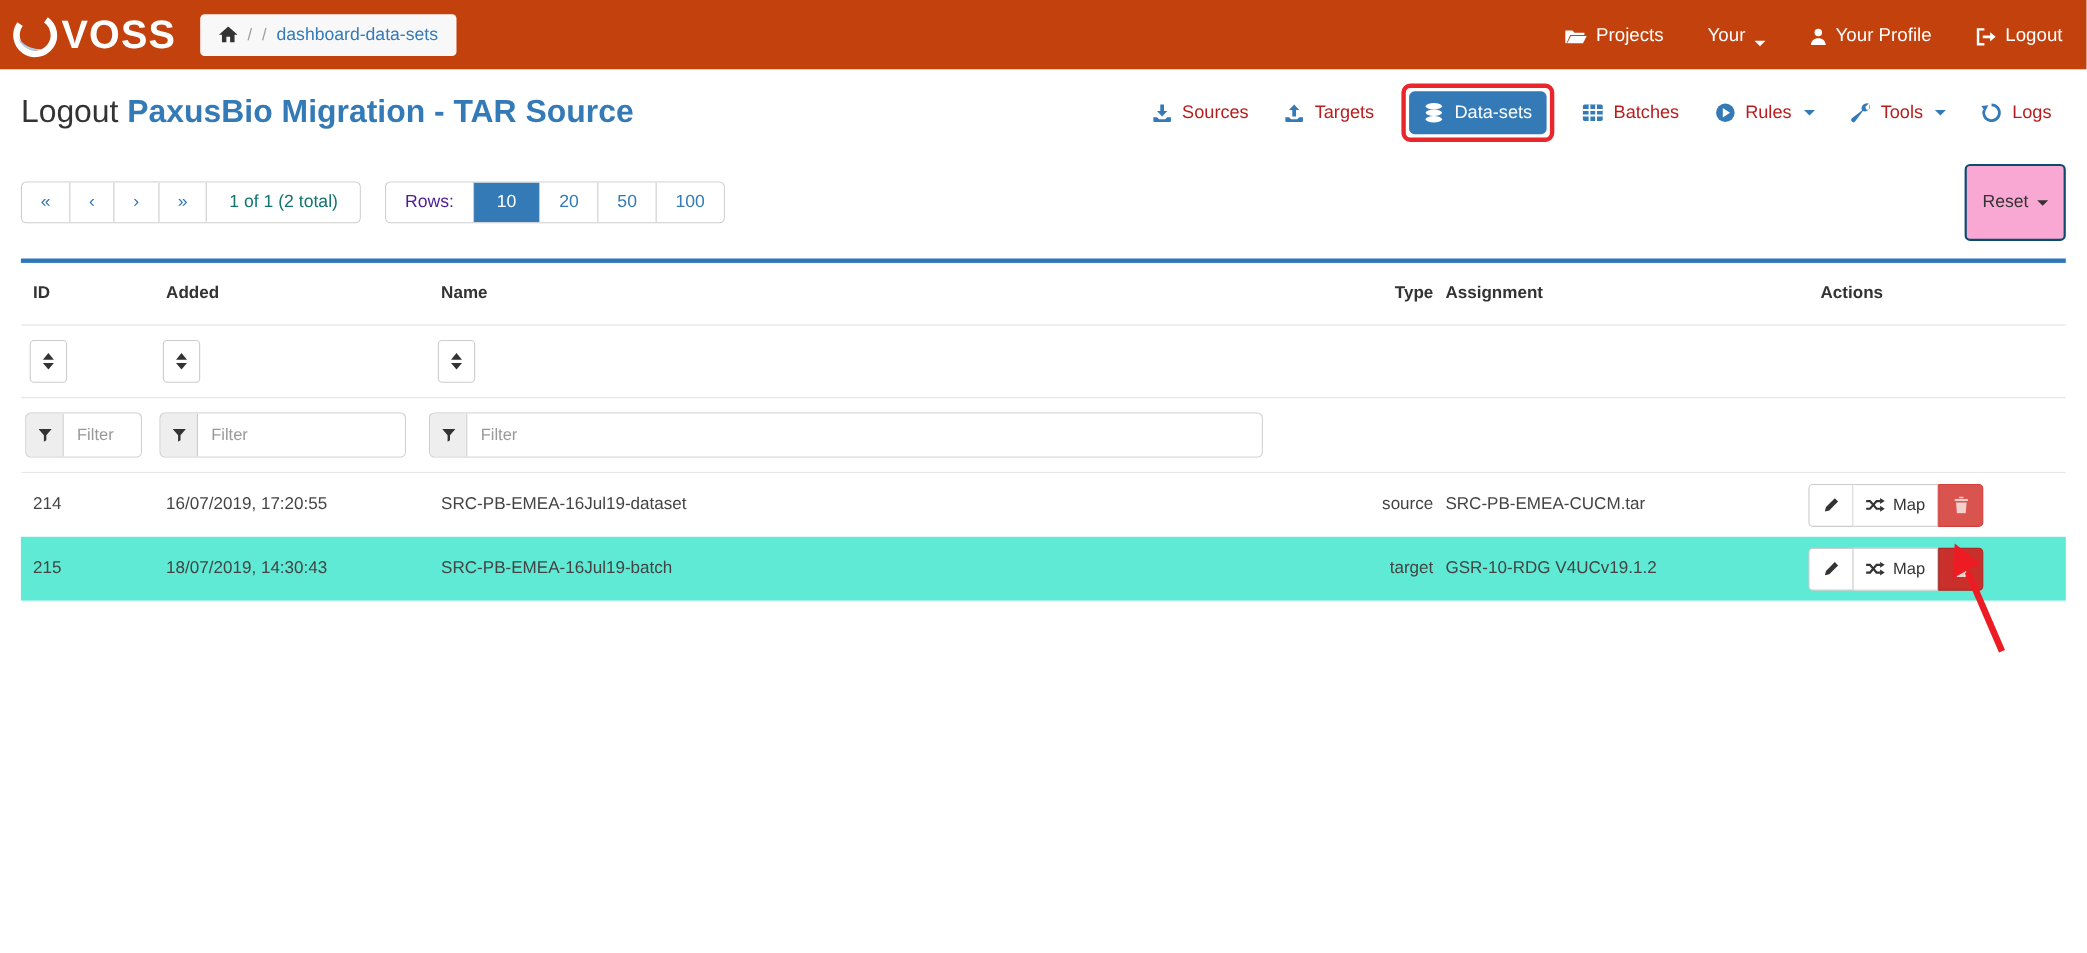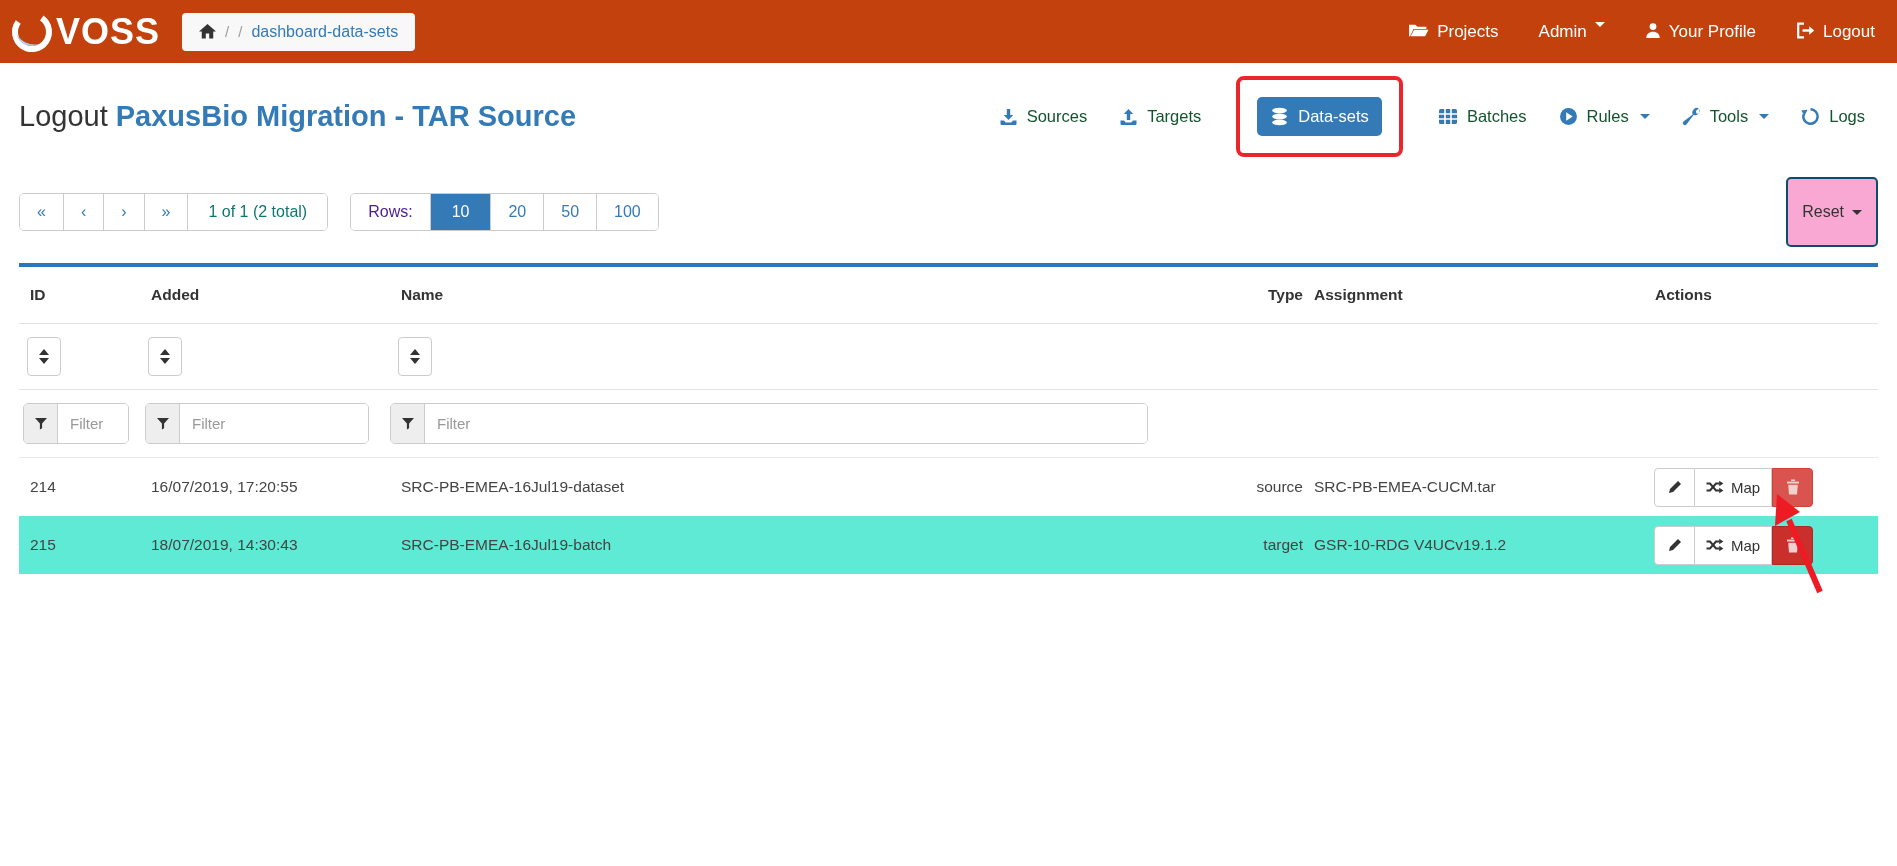--- a/index.html
+++ b/index.html
@@ -11,31 +11,31 @@
   svg { display:block; }
 
   
   .navbar { height:63px; background:#c2410c; display:flex; align-items:center; padding:0 22px 0 8px; }
   .brand { display:flex; align-items:center; margin-right:16px; }
   .brand-text { color:#fff; font-size:36px; font-weight:bold; letter-spacing:1px; line-height:1; }
   .breadcrumb { background:#f8f8f8; border-radius:4px; height:38px; display:flex; align-items:center; gap:9px; padding:0 17px; margin-left:6px; }
   .crumb-sep { color:#9d9d9d; font-size:15px; }
   .crumb-current { color:#337ab7; font-size:16px; }
   .nav-right { margin-left:auto; display:flex; align-items:center; gap:40px; }
-  .nav-link { display:flex; align-items:flex-start; gap:8px; color:#fff; font-size:17px; cursor:pointer; }
+  .nav-link { display:flex; align-items:flex-end; gap:8px; color:#fff; font-size:17px; cursor:pointer; }
   .caret { width:0; height:0; border-left:5px solid transparent; border-right:5px solid transparent; border-top:5px solid currentColor; display:inline-block; }
 
   
   .page-head { display:flex; align-items:center; padding:13px 19px 6px 19px; }
   .page-title { font-size:29px; color:#333; font-weight:normal; white-space:nowrap; }
   .page-title .proj { color:#337ab7; font-weight:bold; }
   .tabs { margin-left:auto; display:flex; align-items:center; gap:6px; }
-  .tab { display:flex; align-items:center; gap:9px; color:#14532d; font-size:16.5px; padding:10px 13px; cursor:pointer; white-space:nowrap; border-radius:5px; }
+  .tab { display:flex; align-items:center; gap:9px; color:#b91c1c; font-size:16.5px; padding:10px 13px; cursor:pointer; white-space:nowrap; border-radius:5px; }
   .tab .caret { color:#337ab7; margin-left:2px; }
-  .red-box { border:4px solid #e8262b; border-radius:8px; padding:17px; margin:0 16px; }
+  .red-box { border:4px solid #e8262b; border-radius:8px; padding:3px; margin:0 6px; }
   .tab.active { background:#337ab7; color:#fff; }
 
   
   .toolbar { display:flex; align-items:center; padding:14px 19px 0 19px; }
   .btn-group { display:flex; align-items:stretch; background:#fff; border:1px solid #ccc; border-radius:5px; overflow:hidden; }
   .bg-cell { display:flex; align-items:center; justify-content:center; padding:9px 17px; font-size:16px; color:#337ab7; border-left:1px solid #ccc; cursor:pointer; background:#fff; }
   .bg-cell:first-child { border-left:none; }
   .bg-cell.pg-status { color:#0f766e; cursor:default; padding:9px 20px; }
   .bg-cell.rows-label { color:#4c1d95; cursor:default; }
   .bg-cell.active { background:#337ab7; color:#fff; padding:9px 21px; }
@@ -55,21 +55,21 @@
   .tri-up { width:0; height:0; border-left:5px solid transparent; border-right:5px solid transparent; border-bottom:6px solid #333; }
   .tri-dn { width:0; height:0; border-left:5px solid transparent; border-right:5px solid transparent; border-top:6px solid #333; }
   .filterrow { height:68px; border-bottom:1px solid #e8e8e8; display:flex; align-items:center; }
   .fgroup { display:flex; align-items:stretch; height:41px; border:1px solid #ccc; border-radius:5px; overflow:hidden; background:#fff; }
   .fg1 { width:106px; margin-left:4px; } .fg2 { width:224px; margin-left:16px; } .fg3 { width:758px; margin-left:21px; }
   .faddon { width:34px; background:#eee; border-right:1px solid #ccc; display:flex; align-items:center; justify-content:center; flex:none; }
   .fgroup input { border:none; outline:none; flex:1; min-width:0; padding:0 12px; font-size:15px; color:#555; background:#fff; }
   .fgroup input::placeholder { color:#999; opacity:1; }
   .drow { height:58px; font-size:15.5px; color:#444; }
   .drow.striped { background:#5eead4; }
-  .actions-wrap { display:flex; align-items:center; margin-left:10px; }
+  .actions-wrap { display:flex; align-items:center; }
   .abtn { height:39px; display:flex; align-items:center; justify-content:center; background:#fff; border:1px solid #ccc; cursor:pointer; }
   .abtn.edit { width:41px; border-radius:4px 0 0 4px; }
   .abtn.map { padding:0 11px; gap:7px; font-size:15px; color:#333; border-left:none; }
   .abtn.del { width:41px; border-radius:0 4px 4px 0; background:#d9534f; border-color:#d43f3a; }
   .abtn.del.pressed { background:#c9302c; border-color:#ac2925; }
 
   
   .annot-arrow { position:absolute; left:1762px; top:492px; width:70px; height:104px; pointer-events:none; }
 </style>
 </head>
@@ -99,21 +99,21 @@
     <div class="nav-link">
       <span>
         <svg width="21" height="17" viewBox="0 0 20 16">
             <path d="M1 2.5h6l2 2h8.5v2H5.2L2 13.5 1 13.5z" fill="#fff"></path>
             <path d="M2.6 13.5 L5.8 7.3 H19.5 L16.3 13.5 z" fill="#fff"></path>
           </svg>
       </span>
       <span>Projects</span>
     </div>
     <div class="nav-link">
-      <span>Admin</span>
+      <span>Your</span>
       <span class="caret"></span>
     </div>
     <div class="nav-link">
       <span>
         <svg width="16" height="17" viewBox="0 0 16 17">
             <circle cx="8" cy="4.6" r="3.4" fill="#fff"></circle>
             <path d="M1.3 16c0-4 3-6.2 6.7-6.2s6.7 2.2 6.7 6.2z" fill="#fff"></path>
           </svg>
       </span>
       <span>Your Profile</span>

